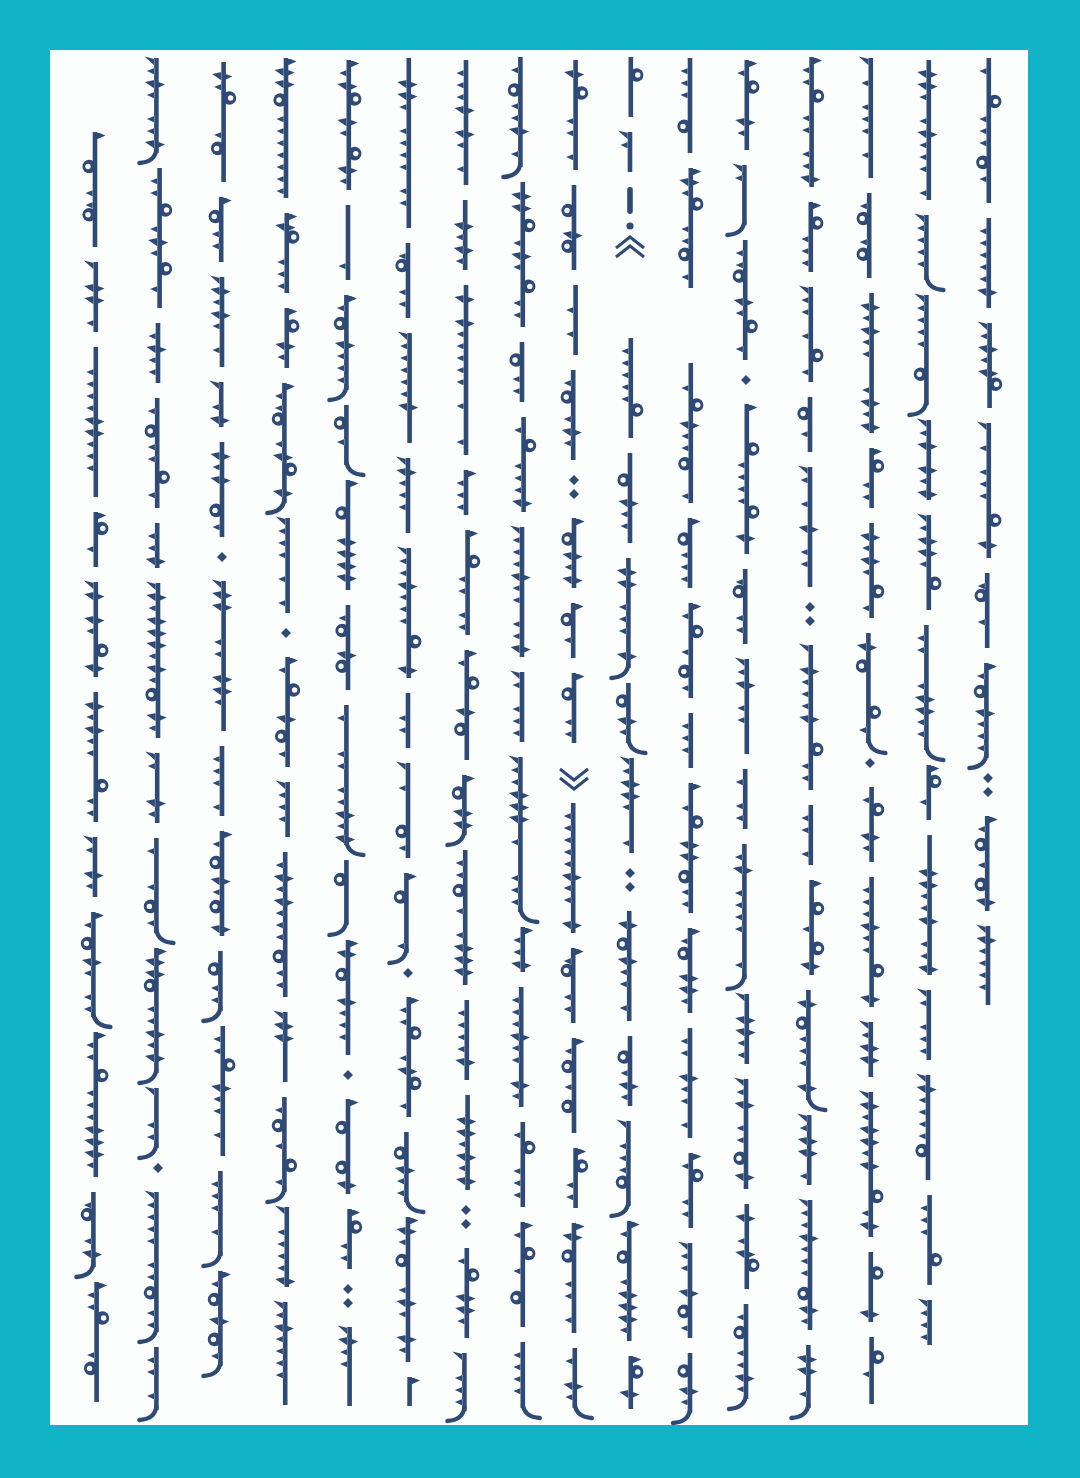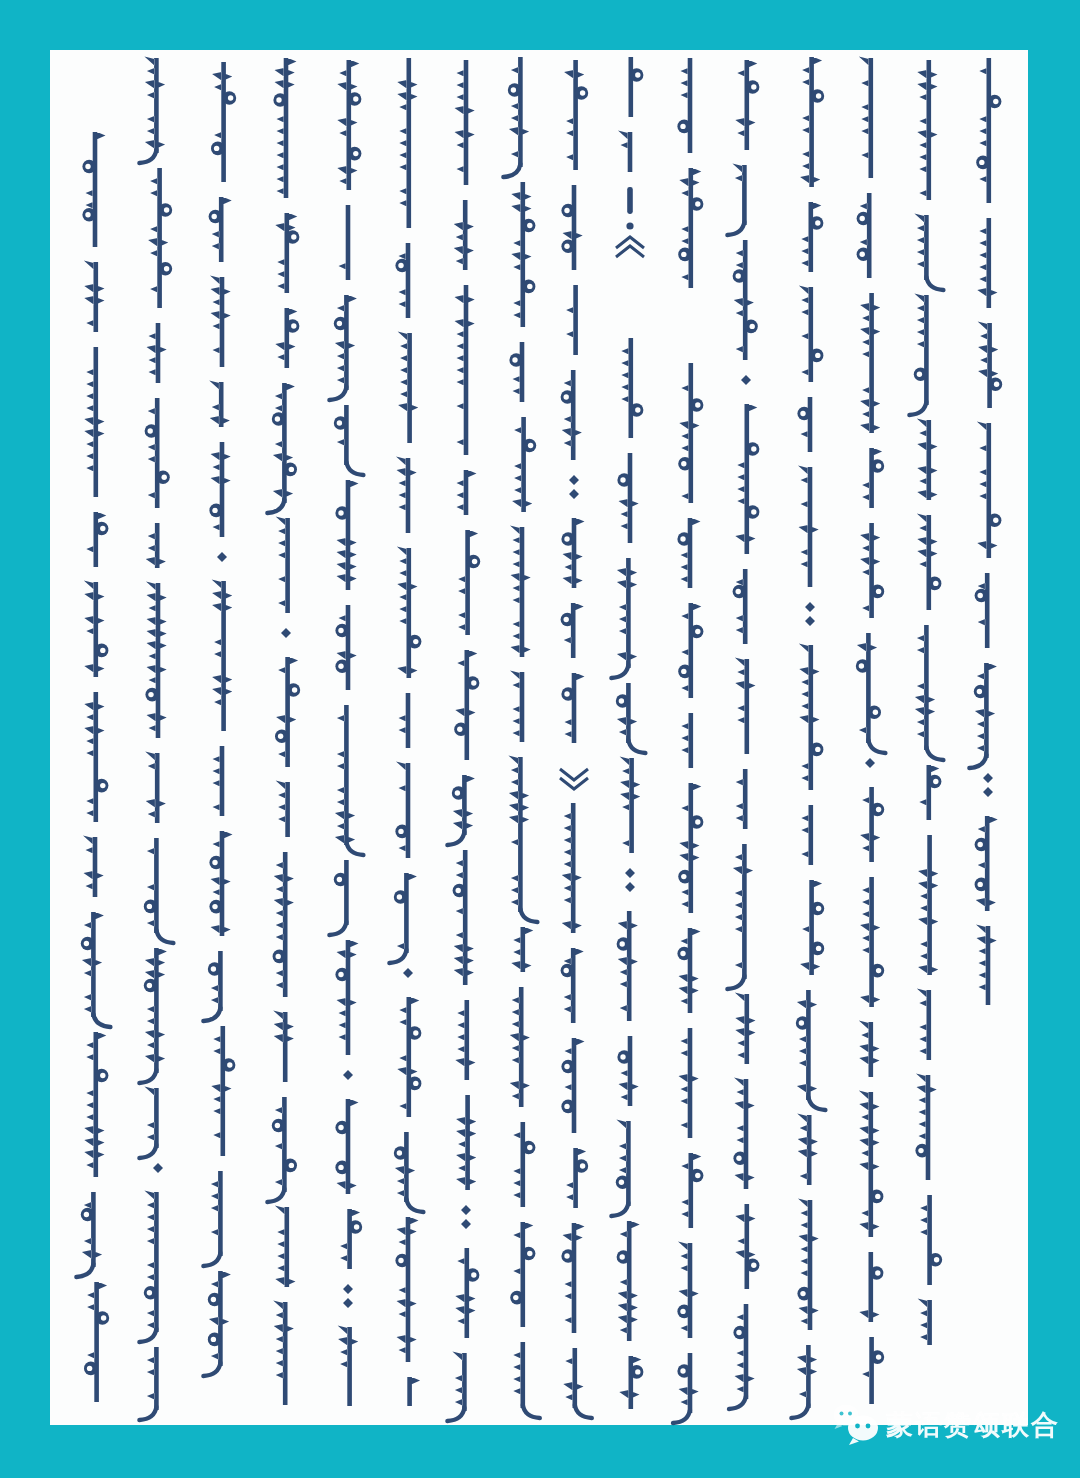--- a/index.html
+++ b/index.html
@@ -618,26 +618,13 @@
           <path d="M988,773 l5,5 l-5,5 l-5,-5 Z M988,787 l5,5 l-5,5 l-5,-5 Z" fill="#2f4a74"></path>
         </g>
         <path d="M984.9000000000001,816 h4.6 v95 h-4.6 Z M989.2,816 l8.5,3.5 l-8.5,3.8 Z M985.2,826 l-7.5,3 l7.5,3.6 Z M985.2,862 l-7.5,3 l7.5,3.6 Z M985.2,898 l-9.5,2 l9.5,6.4 Z M989.4000000000001,900 l6.5,2.6 l-6.5,2.8 Z" fill="#2f4a74"></path>
         <circle cx="981.4000000000001" cy="844.5" r="6.8" fill="#2f4a74"></circle>
         <circle cx="980.2" cy="844.5" r="2.7" fill="#fcfdfd"></circle>
         <circle cx="981.4000000000001" cy="884.4" r="6.8" fill="#2f4a74"></circle>
         <circle cx="980.2" cy="884.4" r="2.7" fill="#fcfdfd"></circle>
         <path d="M985.7,926 h4.6 v79 h-4.6 Z M986,927 l-10,-2.5 l10,9 Z M986,936 l-9.5,2 l9.5,6.4 Z M990.2,938 l6.5,2.6 l-6.5,2.8 Z M986,948 l-7.5,3 l7.5,3.6 Z M986,960 l-7.5,3 l7.5,3.6 Z M986,972 l-7.5,3 l7.5,3.6 Z M986,984 l-7.5,3 l7.5,3.6 Z" fill="#2f4a74"></path>
       </g>
     </svg>
-  <div class="watermark" style="left: 830px; top: 1402px;">
-    <svg class="wicon" width="56" height="46" viewBox="0 0 56 46">
-      <ellipse cx="16" cy="13" rx="12.5" ry="10.5" fill="rgba(255,255,255,0.55)"></ellipse>
-      <circle cx="11.5" cy="11.5" r="2" fill="rgba(16,180,198,0.8)"></circle>
-      <circle cx="20" cy="11.5" r="2" fill="rgba(16,180,198,0.8)"></circle>
-      <path d="M8,21 l-3.5,6 l8,-3 Z" fill="rgba(255,255,255,0.55)"></path>
-      <ellipse cx="33" cy="26" rx="15" ry="12.5" fill="rgba(255,255,255,0.95)"></ellipse>
-      <path d="M23,36 l-4,7 l10,-3.6 Z" fill="rgba(255,255,255,0.95)"></path>
-      <circle cx="27.5" cy="24" r="2.4" fill="#10b4c6"></circle>
-      <circle cx="38" cy="24" r="2.4" fill="#10b4c6"></circle>
-    </svg>
-    <span class="wlabel" style="color: rgb(255, 255, 255); opacity: 0.95;">蒙语赞颂联合</span>
-  </div>
 </div>
 
 </body></html>

